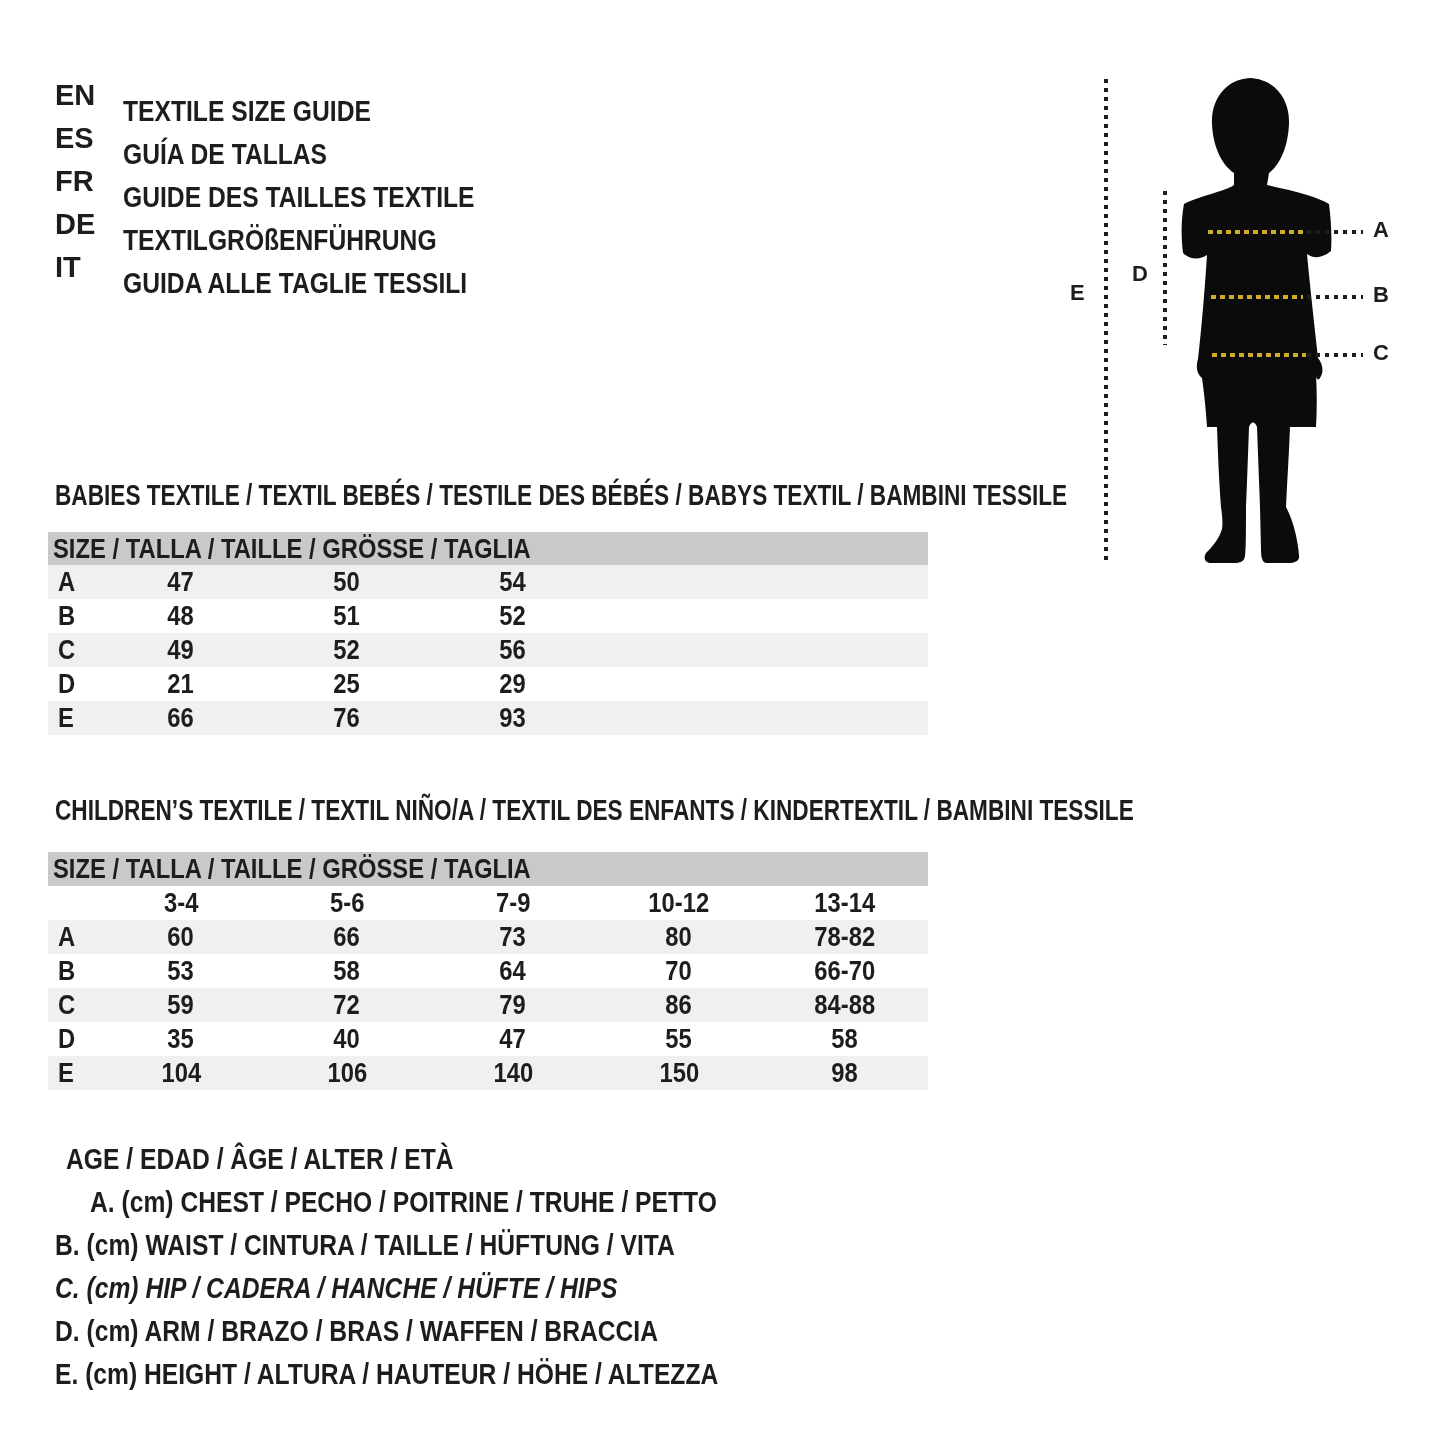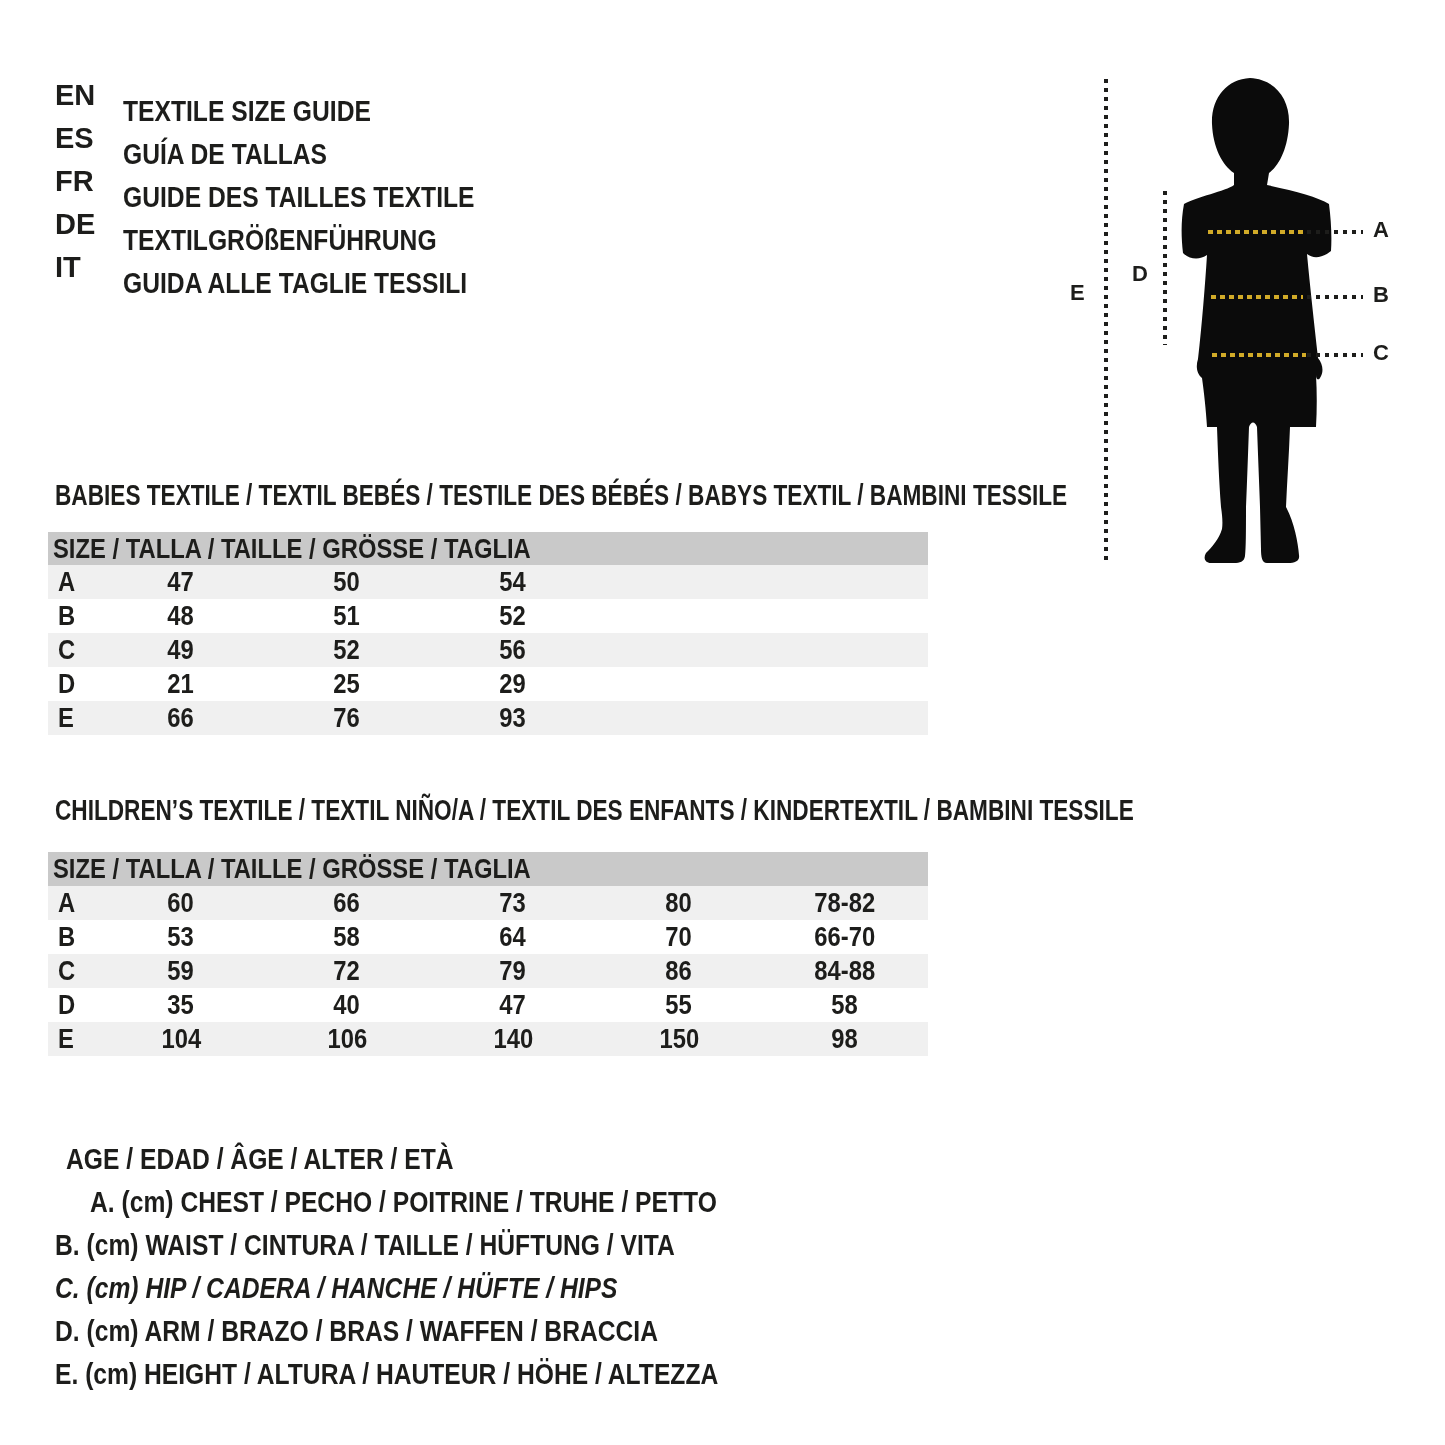--- a/index.html
+++ b/index.html
@@ -170,20 +170,28 @@
   </div>
 
   <div class="heading" style="top:756px;margin-top:38px;">
     <span class="cx cxh">CHILDREN’S TEXTILE / TEXTIL NIÑO/A / TEXTIL DES ENFANTS / KINDERTEXTIL / BAMBINI TESSILE</span>
   </div>
 
   <div class="stable" style="top:852px;">
     <div class="size-bar" style="height:34px; line-height:34px;">
       <span class="cx">SIZE / TALLA / TAILLE / GRÖSSE / TAGLIA</span>
     </div>
+    <div class="trow">
+      <div class="cell label"></div>
+      <div class="cell"><span class="cx cxc">3-4</span></div>
+      <div class="cell"><span class="cx cxc">5-6</span></div>
+      <div class="cell"><span class="cx cxc">7-9</span></div>
+      <div class="cell"><span class="cx cxc">10-12</span></div>
+      <div class="cell"><span class="cx cxc">13-14</span></div>
+    </div>
     <div class="trow stripe">
       <div class="cell label"><span class="cx">A</span></div>
       <div class="cell"><span class="cx cxc">60</span></div>
       <div class="cell"><span class="cx cxc">66</span></div>
       <div class="cell"><span class="cx cxc">73</span></div>
       <div class="cell"><span class="cx cxc">80</span></div>
       <div class="cell"><span class="cx cxc">78-82</span></div>
     </div>
     <div class="trow">
       <div class="cell label"><span class="cx">B</span></div>

